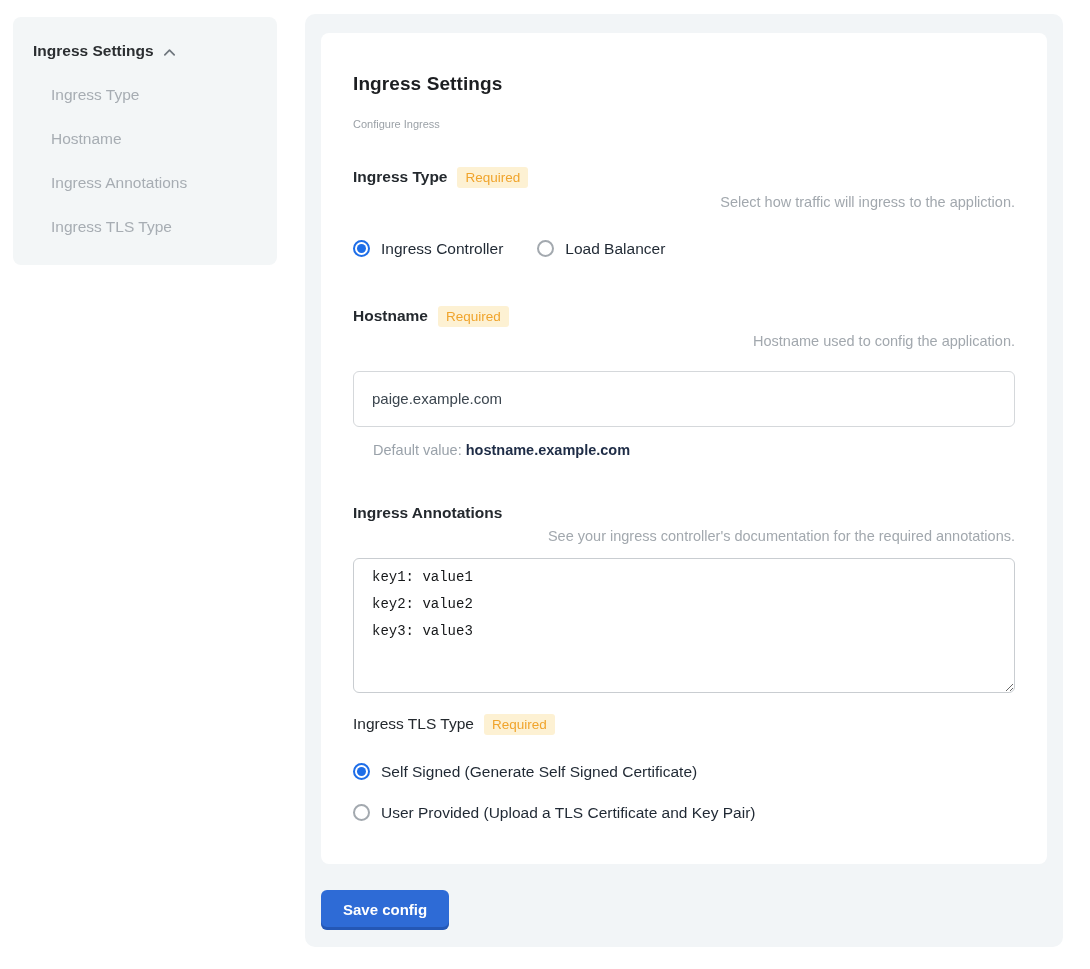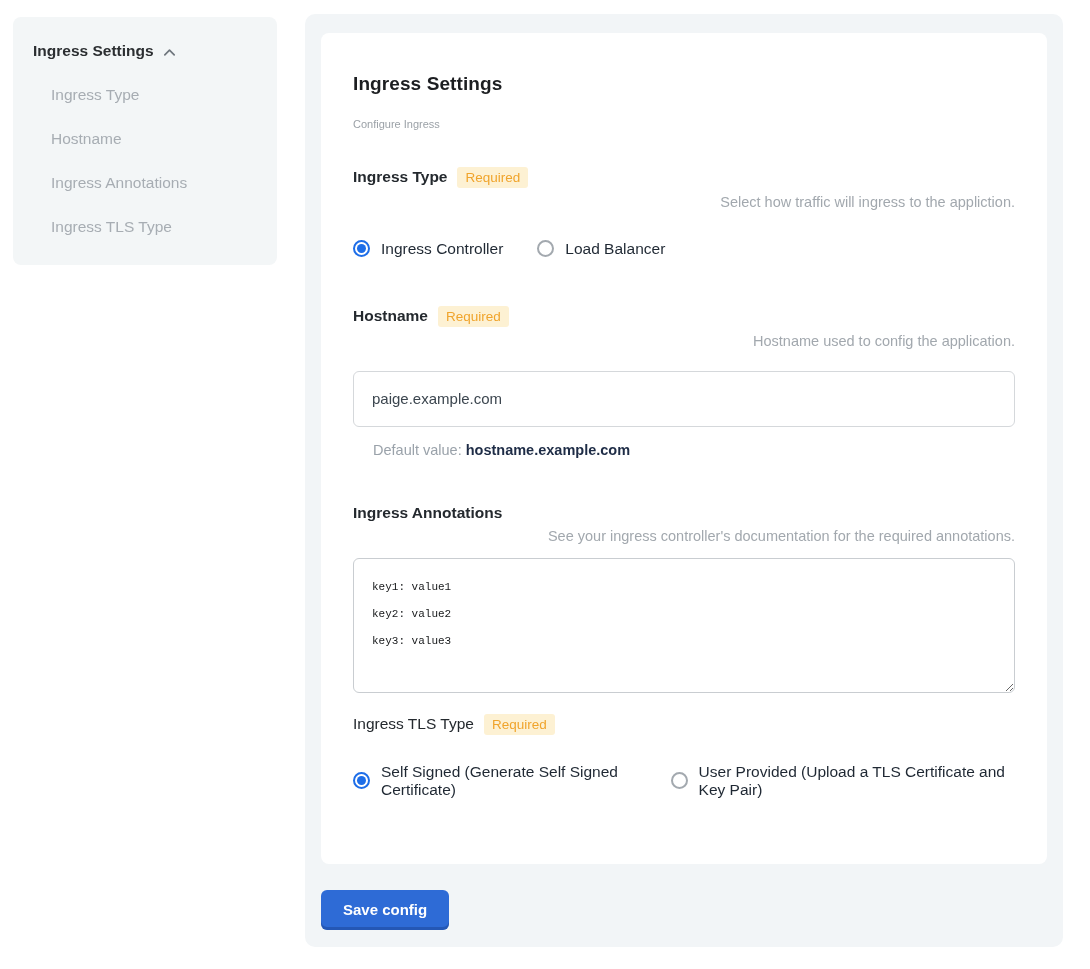--- a/index.html
+++ b/index.html
@@ -99,21 +99,21 @@
   }
 
   
   .radio-row {
     display: flex;
     gap: 34px;
     margin-top: 30px;
   }
   .radio-col {
     display: flex;
-    flex-direction: row;
+    flex-direction: column;
     gap: 23px;
     margin-top: 28px;
   }
   .radio-option {
     display: flex;
     align-items: center;
     gap: 11px;
     font-size: 15.5px;
     color: #1f2833;
     cursor: pointer;
@@ -161,23 +161,23 @@
     color: #1e2c46;
     font-weight: 700;
   }
   .annotations-textarea {
     display: block;
     width: 100%;
     height: 135px;
     margin-top: 14px;
     border: 1px solid #c9cdd1;
     border-radius: 6px;
-    padding: 15px 18px;
+    padding: 5px 18px;
     font-family: "Liberation Mono", "DejaVu Sans Mono", monospace;
-    font-size: 11px;
+    font-size: 14px;
     line-height: 27px;
     color: #16181a;
     resize: vertical;
     outline: none;
     background: #fff;
   }
 
   
   .mt-sec1 { margin-top: 37px; }
   .mt-sec2 { margin-top: 48px; }

